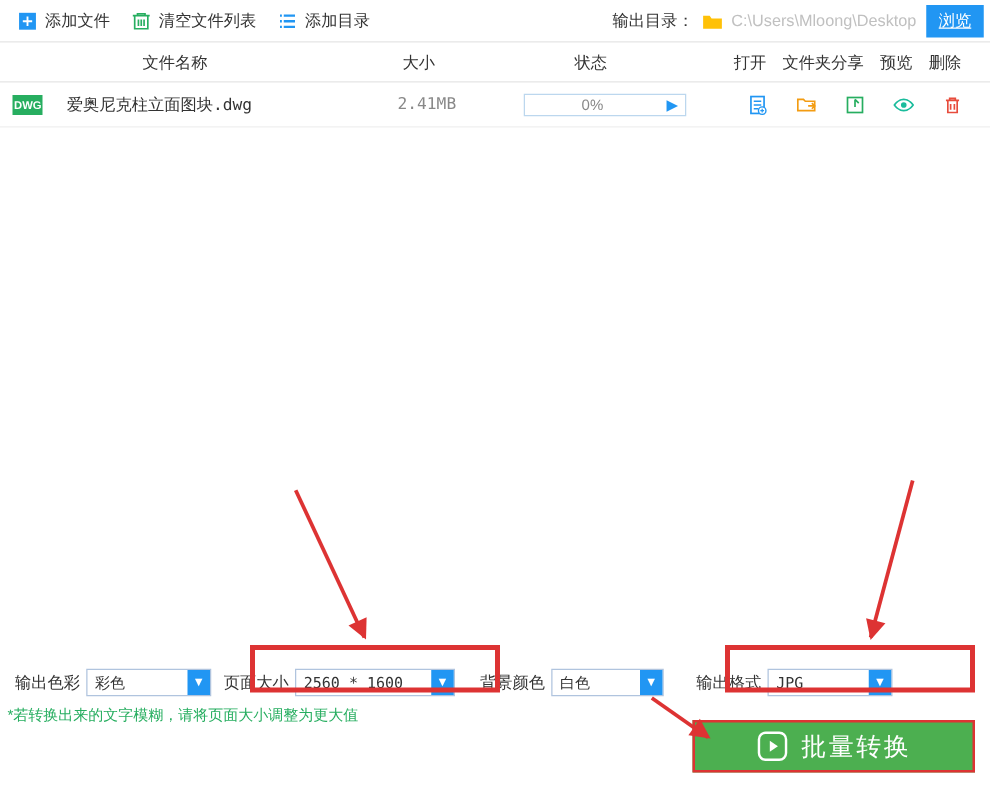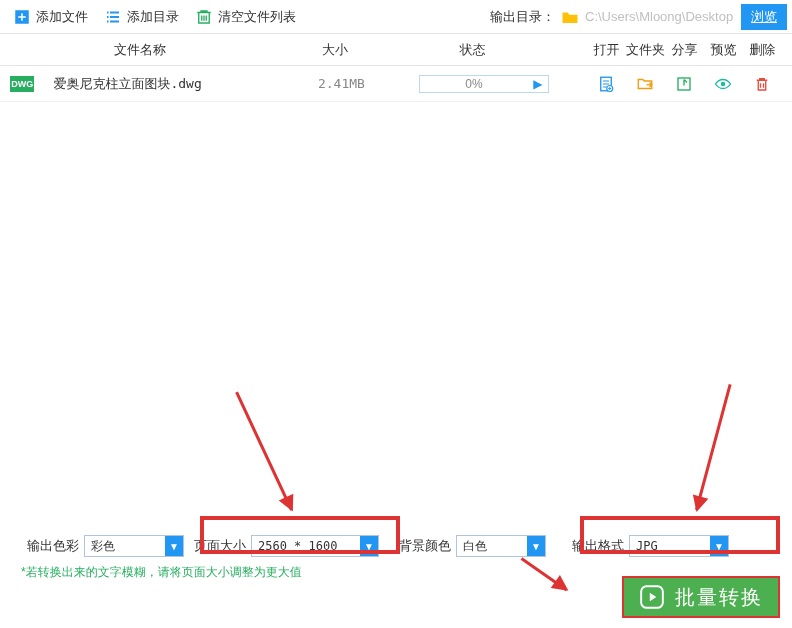--- a/index.html
+++ b/index.html
@@ -28,66 +28,66 @@
 .file-size { width: 110px; text-align: center; color: #888; font-family: monospace; font-size: 13px; }
 .progress-wrap { width: 165px; display: flex; justify-content: center; }
 .progress-bar { width: 130px; height: 18px; border: 1px solid #bcd7ee; display: flex; align-items: center; font-size: 12px; color: #888; background: #fff; }
 .progress-text { flex: 1; text-align: center; }
 .progress-play { color: #2196f3; padding: 0 5px; }
 .act-icons { display: flex; gap: 0; justify-content: flex-end; padding-right: 10px;}
 .act-icons > span { width: 39px; display: flex; justify-content: center; cursor: pointer; }
 .act-icons svg { width: 18px; height: 18px; }
 
 
-.bottom-panel { position: absolute; left: 0; right: 0; bottom: 0; height: 102px; padding-left: 15px; }
+.bottom-panel { position: absolute; left: 0; right: 0; bottom: 0; height: 102px; }
 .params-row { display: flex; align-items: center; height: 40px; padding: 0 12px; gap: 6px; }
 .param-group { display: flex; align-items: center; gap: 5px; }
 .param-label { color: #333; }
 .select { height: 22px; border: 1px solid #b0c4de; display: flex; align-items: center; background: #fff; }
 .select-text { padding: 0 6px; color: #333; font-family: "SimSun", monospace; font-size: 12px; }
 .select-arrow { width: 18px; height: 100%; background: #2196f3; display: flex; align-items: center; justify-content: center; color: #fff; font-size: 10px; }
 .help-row { padding: 0 6px; font-size: 12px; color: #27ae60; margin-top: -2px; }
-.convert-btn { position: absolute; right: 12px; bottom: 10px; width: 158px; height: 42px; background: #4caf50; border: 2px solid #d33; display: flex; align-items: center; justify-content: center; gap: 10px; cursor: pointer; }
+.convert-btn { position: absolute; right: 12px; bottom: 10px; width: 226px; height: 42px; background: #4caf50; border: 2px solid #d33; display: flex; align-items: center; justify-content: center; gap: 10px; cursor: pointer; }
 .convert-btn svg { width: 26px; height: 26px; }
 .convert-btn span { color: #fff; font-size: 20px; letter-spacing: 2px; }
 
 
 .hl-box { position: absolute; border: 4px solid #d33; pointer-events: none; }
 .hl1 { left: 200px; top: 516px; width: 200px; height: 38px; }
 .hl2 { left: 580px; top: 516px; width: 200px; height: 38px; }
 
 
 .arrow { position: absolute; width: 3px; background: #d33; pointer-events: none; }
 .arrow::after { content: ''; position: absolute; left: 50%; bottom: -2px; transform: translateX(-50%); width: 0; height: 0; border-left: 8px solid transparent; border-right: 8px solid transparent; border-top: 16px solid #d33; }
 
 .action-headers { display: flex; padding-right: 10px; }
-.action-headers > span { width: 39px; text-align: center; }
+.action-headers > span { width: 39px; }
 </style>
 </head>
 <body>
 
 <div class="toolbar">
   <div class="tool-btn">
     <svg viewBox="0 0 24 24">
         <rect x="3" y="3" width="18" height="18" fill="#2196f3"></rect>
         <path d="M12 7v10M7 12h10" stroke="#fff" stroke-width="2"></path>
       </svg>
     <span>添加文件</span>
   </div>
   <div class="tool-btn">
     <svg viewBox="0 0 24 24">
+        <path d="M3 6h18M5 6v14h14V6M8 6V4h8v2M9 10v7M12 10v7M15 10v7" stroke="#27ae60" stroke-width="1.8" fill="none"></path>
+      </svg>
+    <span>清空文件列表</span>
+  </div>
+  <div class="tool-btn">
+    <svg viewBox="0 0 24 24">
         <path d="M4 6h2M8 6h12M4 12h2M8 12h12M4 18h2M8 18h12" stroke="#2196f3" stroke-width="2.5"></path>
       </svg>
     <span>添加目录</span>
-  </div>
-  <div class="tool-btn">
-    <svg viewBox="0 0 24 24">
-        <path d="M3 6h18M5 6v14h14V6M8 6V4h8v2M9 10v7M12 10v7M15 10v7" stroke="#27ae60" stroke-width="1.8" fill="none"></path>
-      </svg>
-    <span>清空文件列表</span>
   </div>
   <div class="spacer"></div>
   <span class="output-dir-label">输出目录：</span>
   <svg class="output-dir-icon" width="18" height="16" viewBox="0 0 24 20">
       <path d="M2 4h7l2 3h11v11H2z" fill="#ffc107"></path>
     </svg>
   <span class="output-dir-path">C:\Users\Mloong\Desktop</span>
   <div class="browse-btn">浏览</div>
 </div>
 

